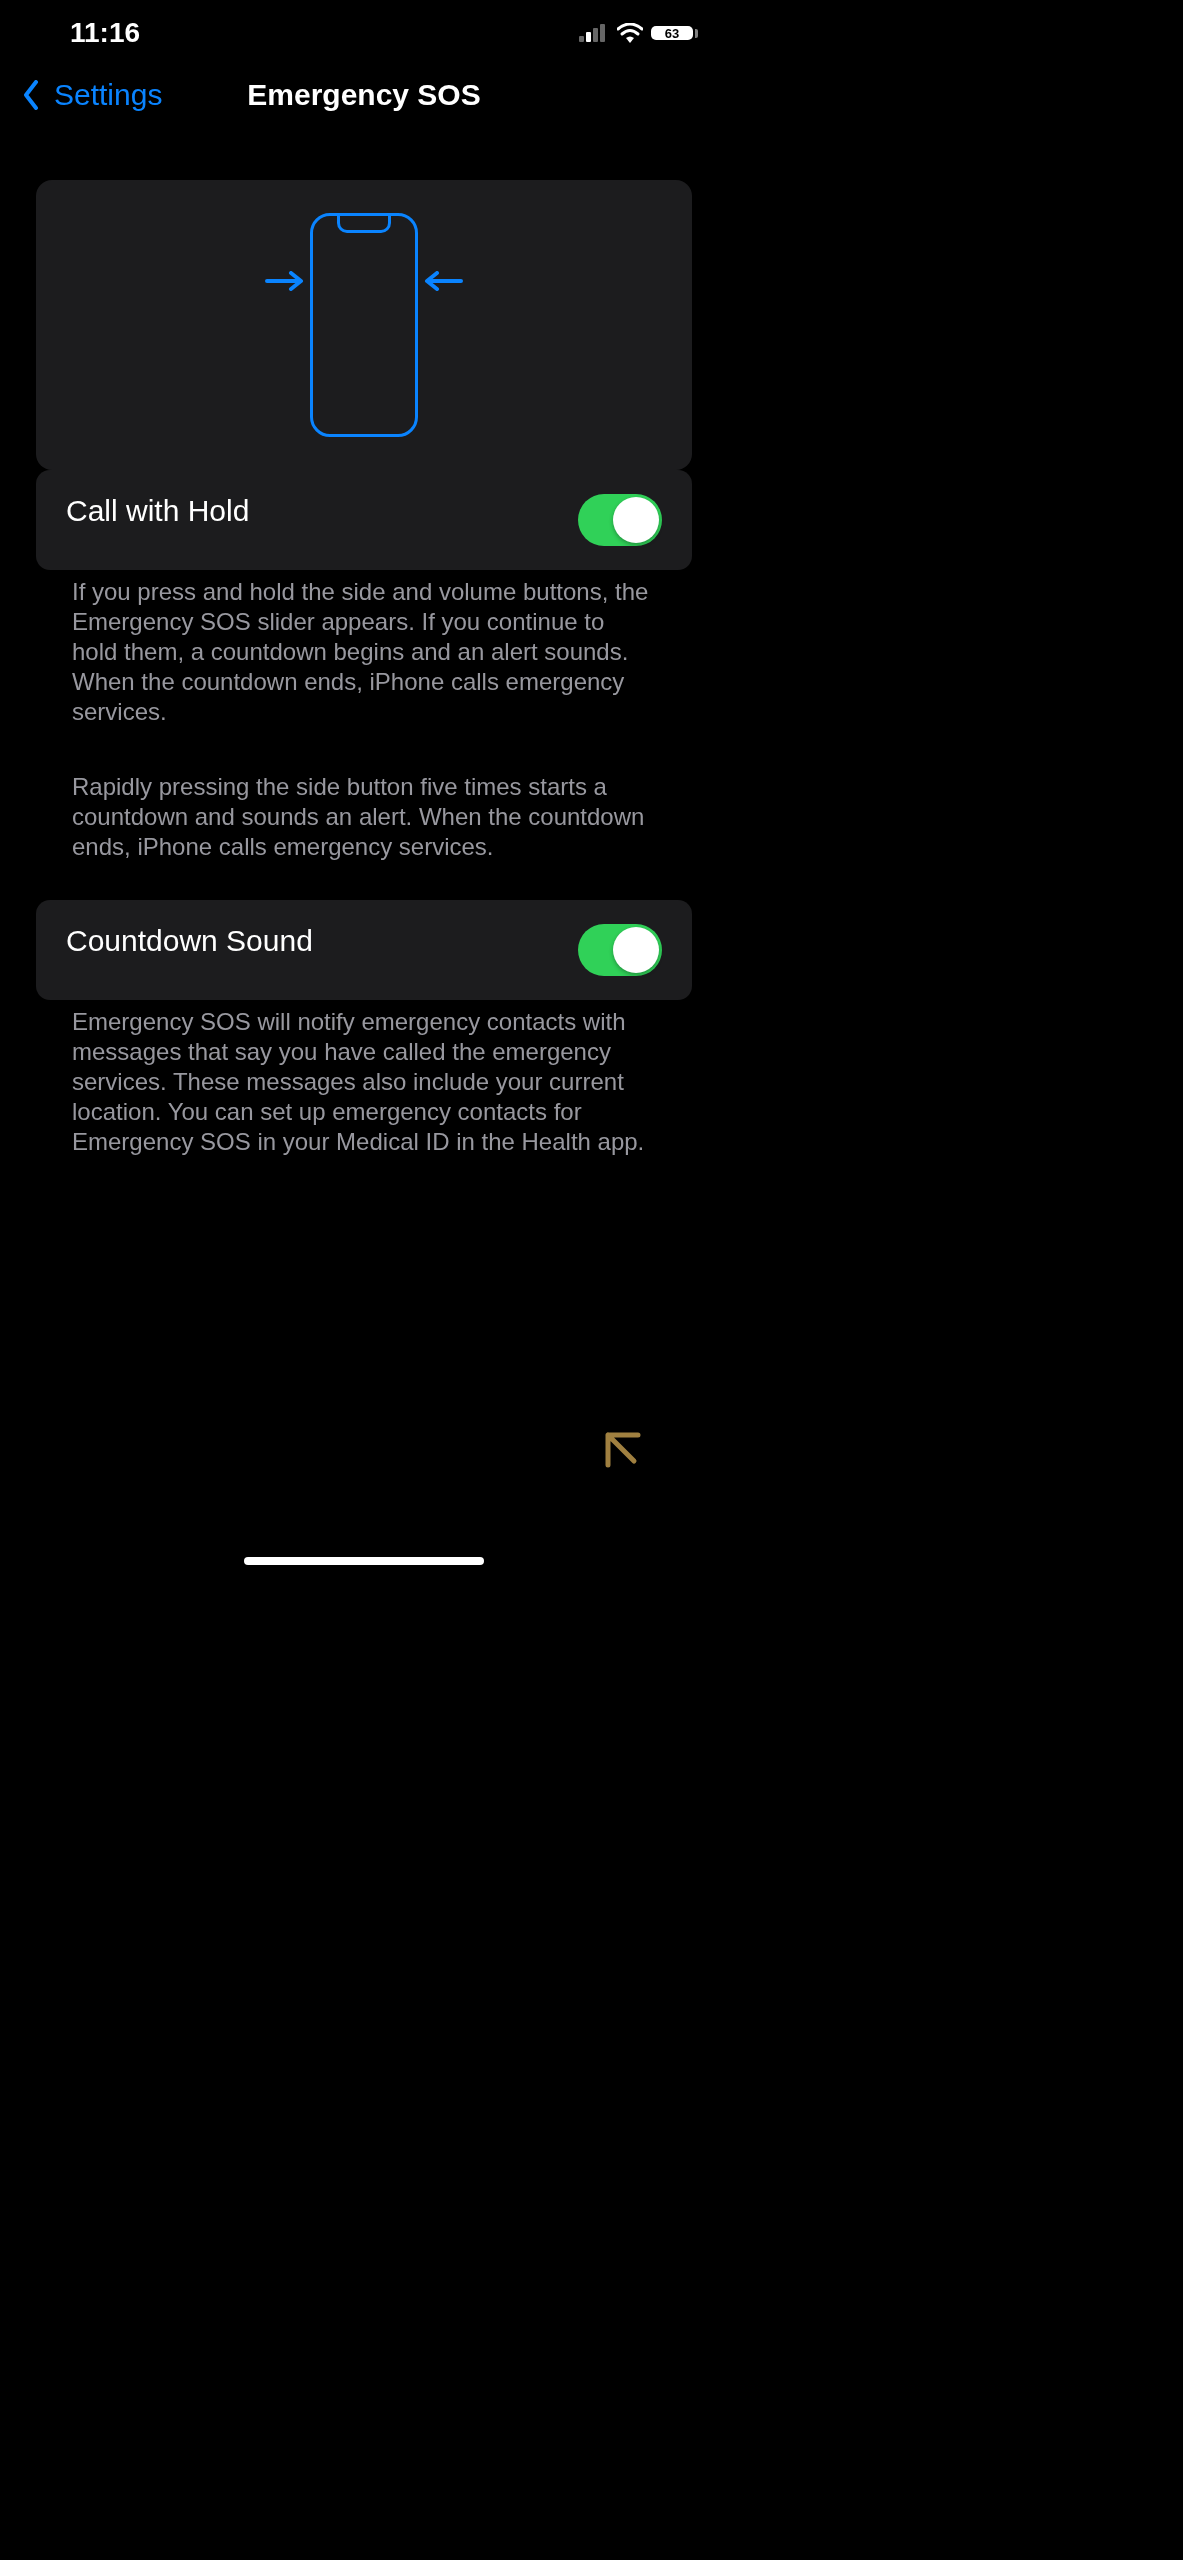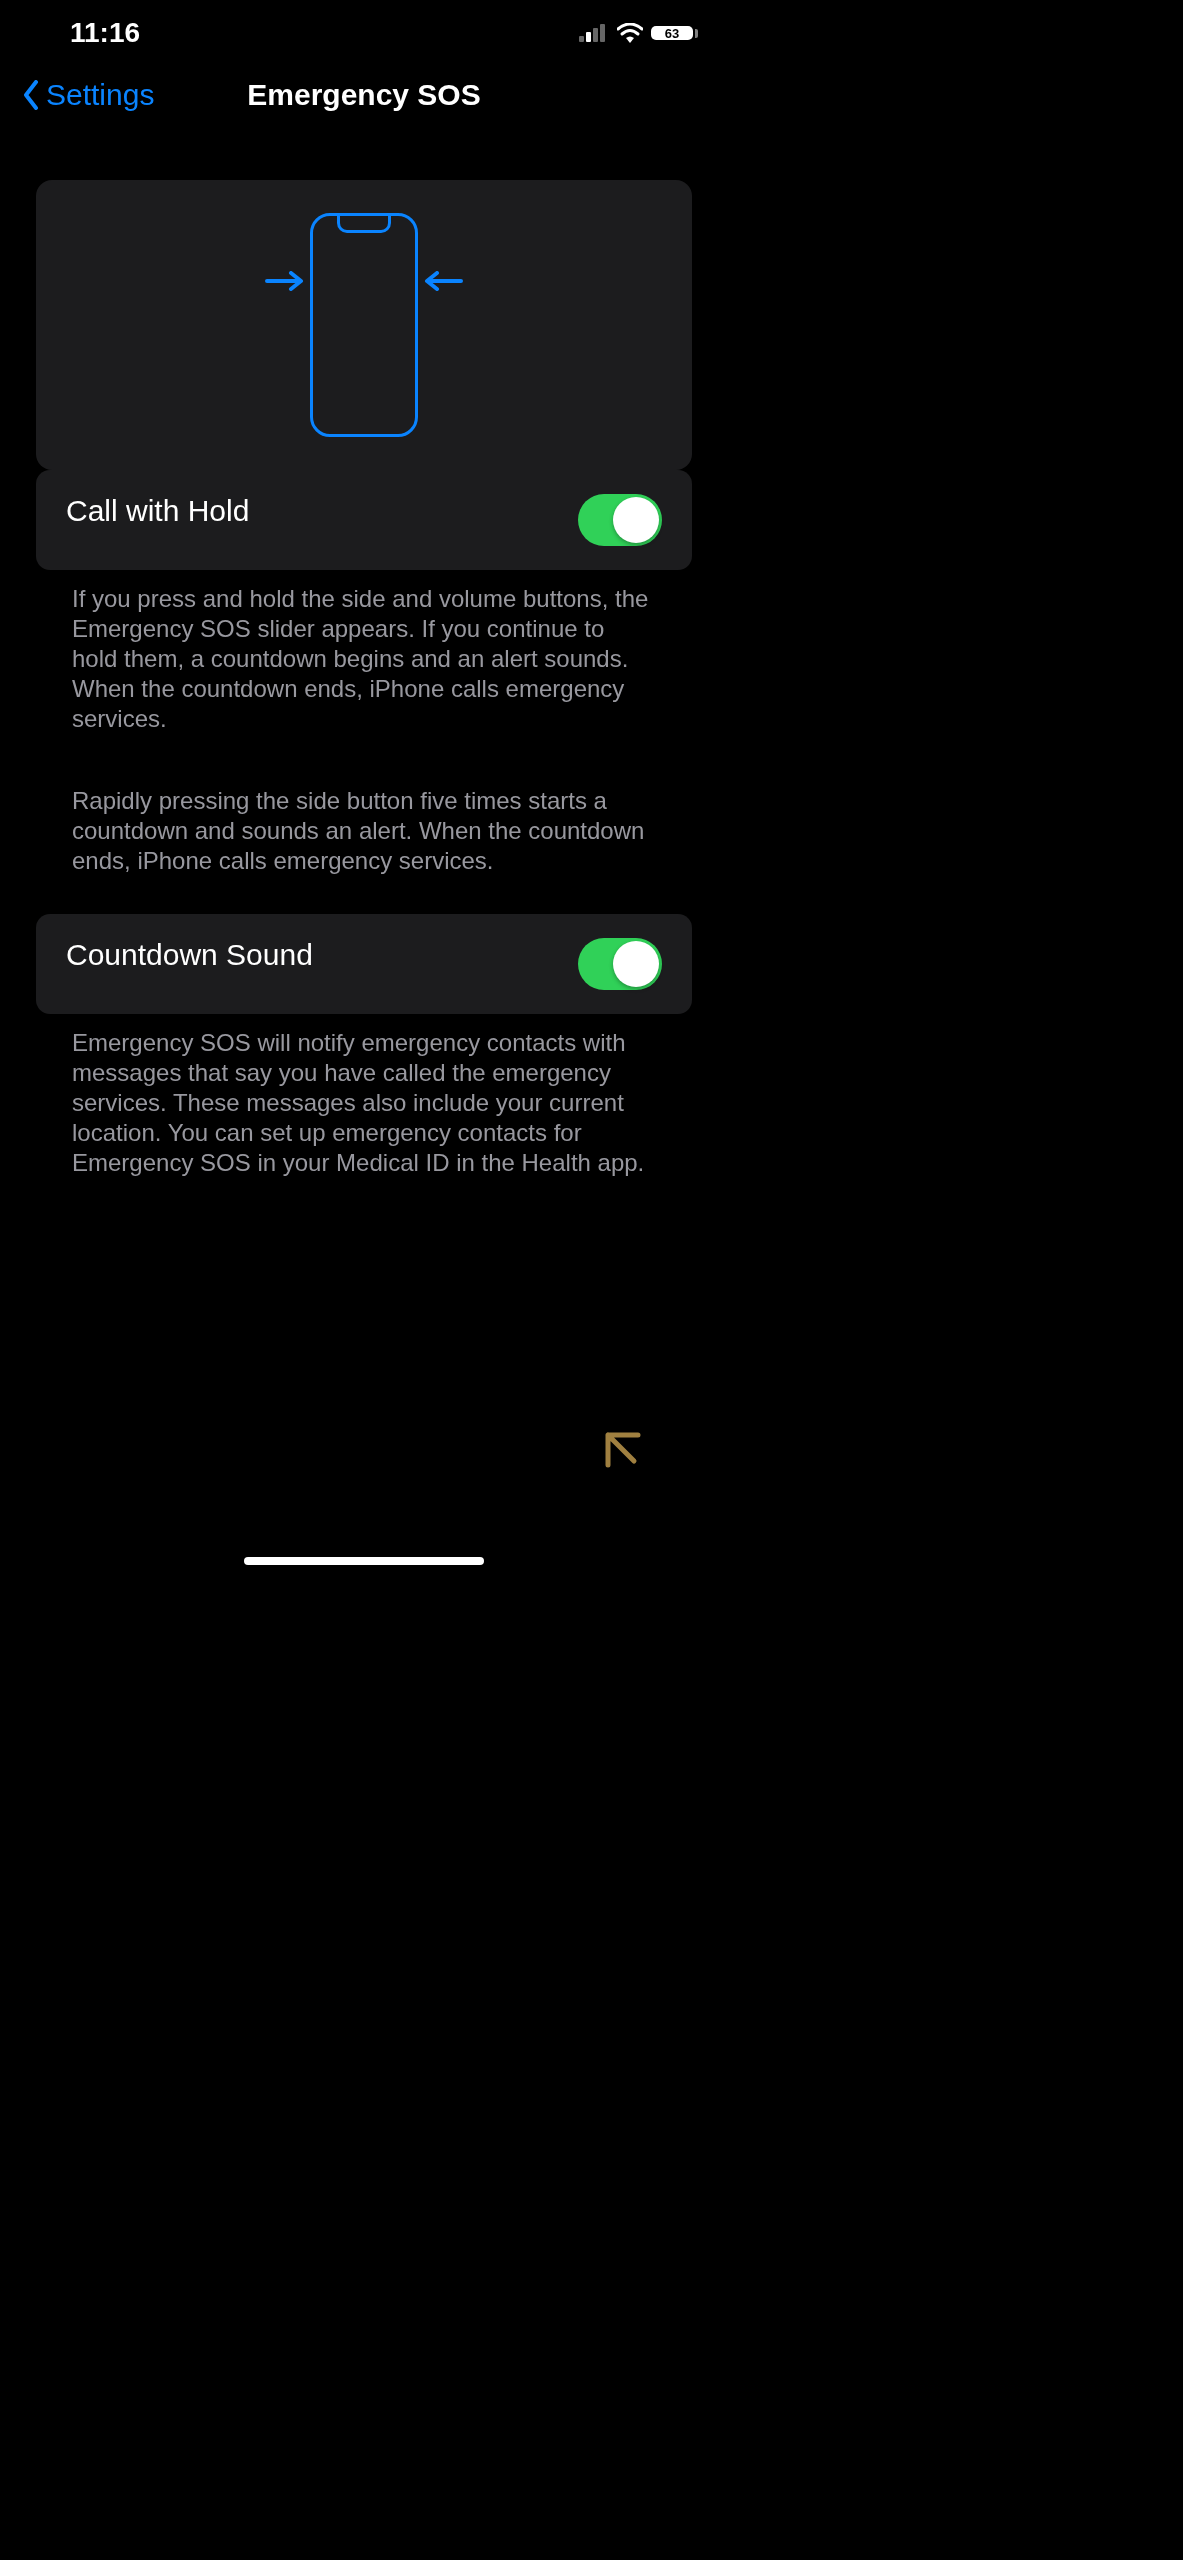--- a/index.html
+++ b/index.html
@@ -65,21 +65,21 @@
       display: flex;
       align-items: center;
       padding: 20px 22px 28px 22px;
       position: relative;
     }
     .back-button {
       display: flex;
       align-items: center;
       color: #0a84ff;
       font-size: 30px;
-      gap: 6px;
+      gap: 14px;
       cursor: pointer;
     }
     .chevron-left {
       width: 18px;
       height: 30px;
     }
     .nav-title {
       position: absolute;
       left: 50%;
       transform: translateX(-50%);
@@ -135,21 +135,21 @@
       top: 55px;
     }
     .footer-text {
       color: #98989f;
       font-size: 24px;
       line-height: 1.25;
       padding: 20px 36px 0 36px;
       margin-bottom: 38px;
     }
     .footer-text.tight {
-      padding-top: 14px;
+      padding-top: 7px;
     }
     .cell {
       background: #1c1c1e;
       border-radius: 14px;
       padding: 24px 30px;
       display: flex;
       align-items: flex-start;
       justify-content: space-between;
     }
     .cell-label {

